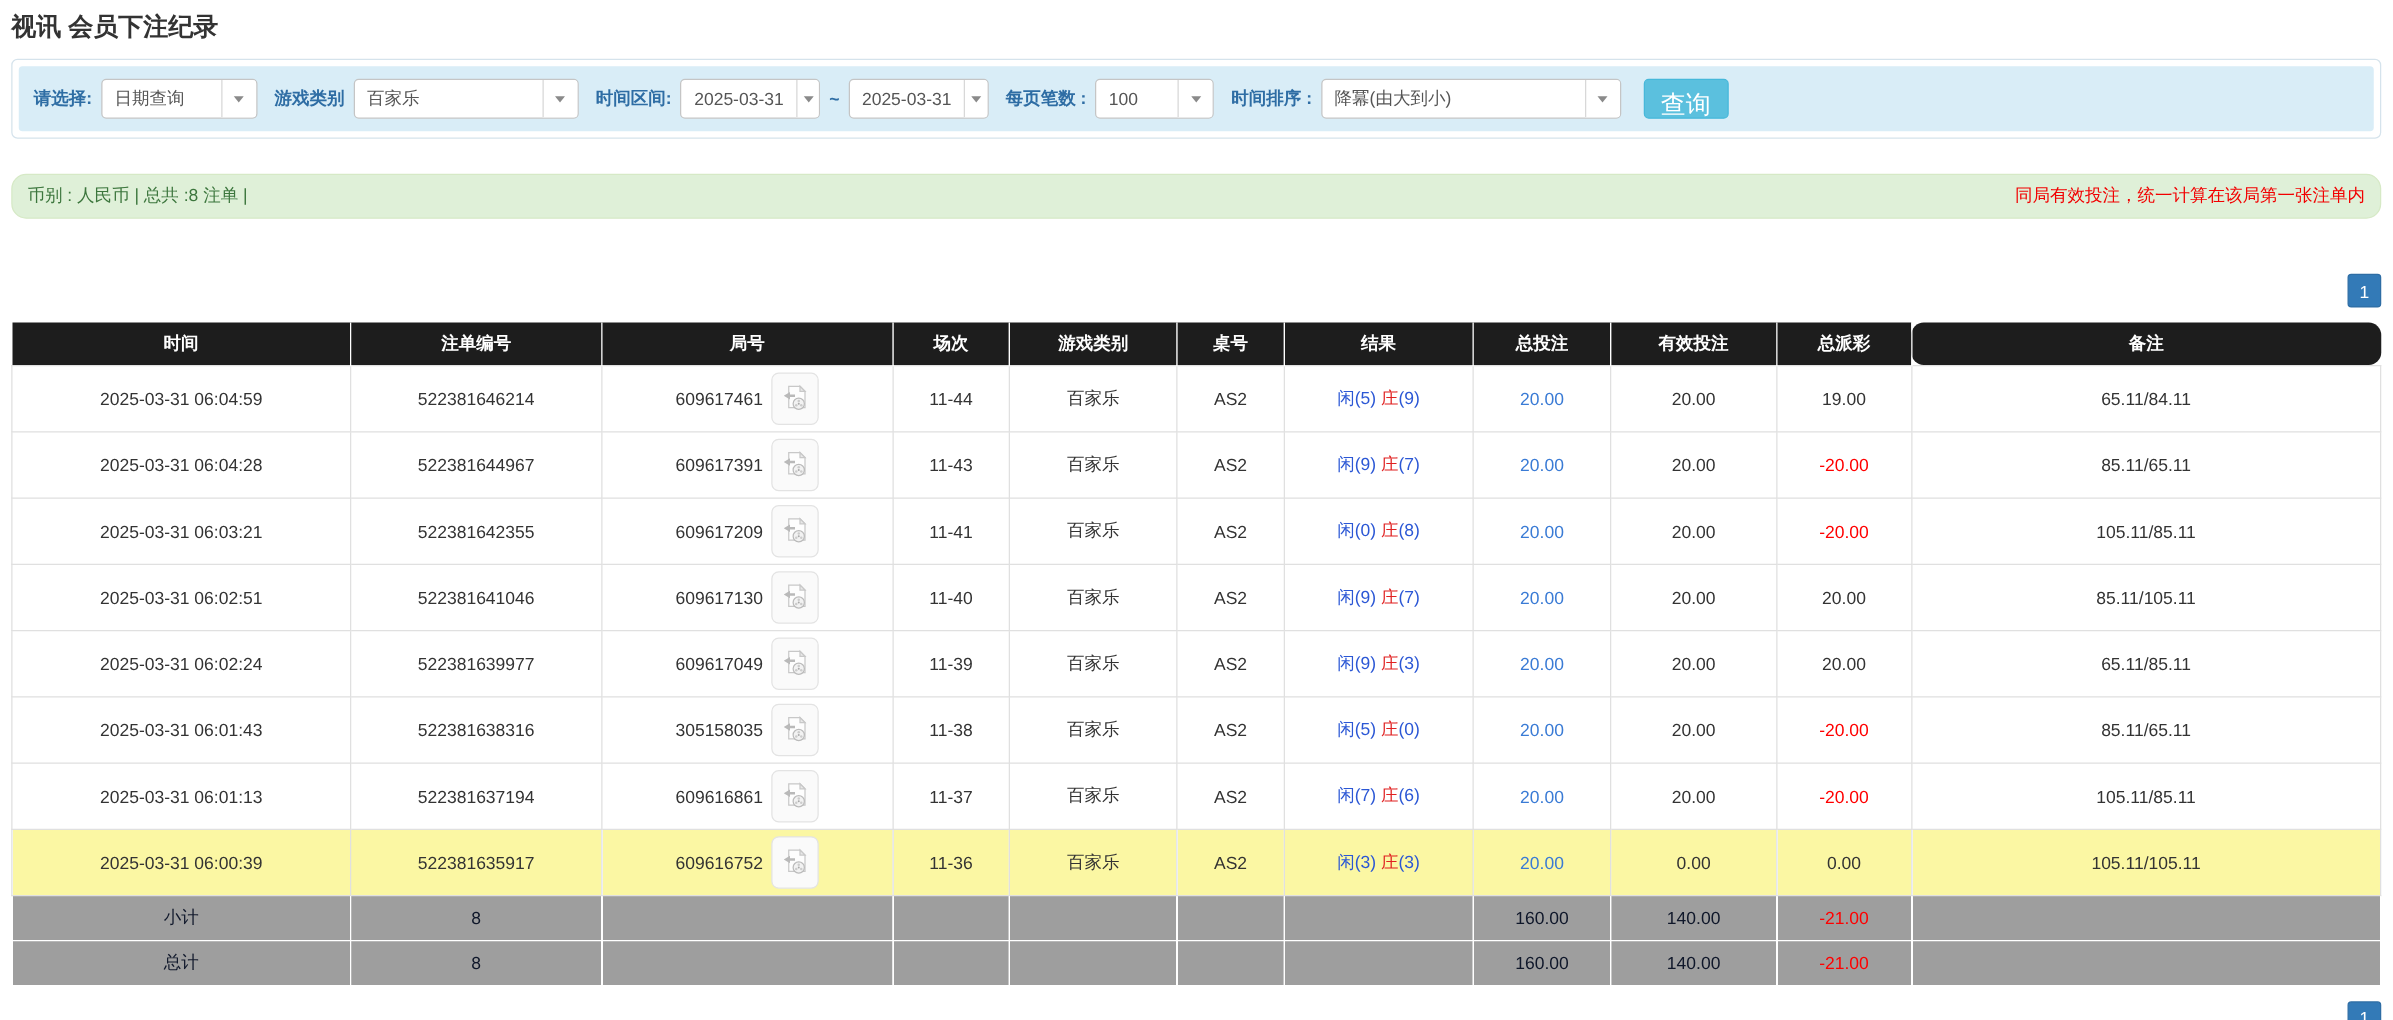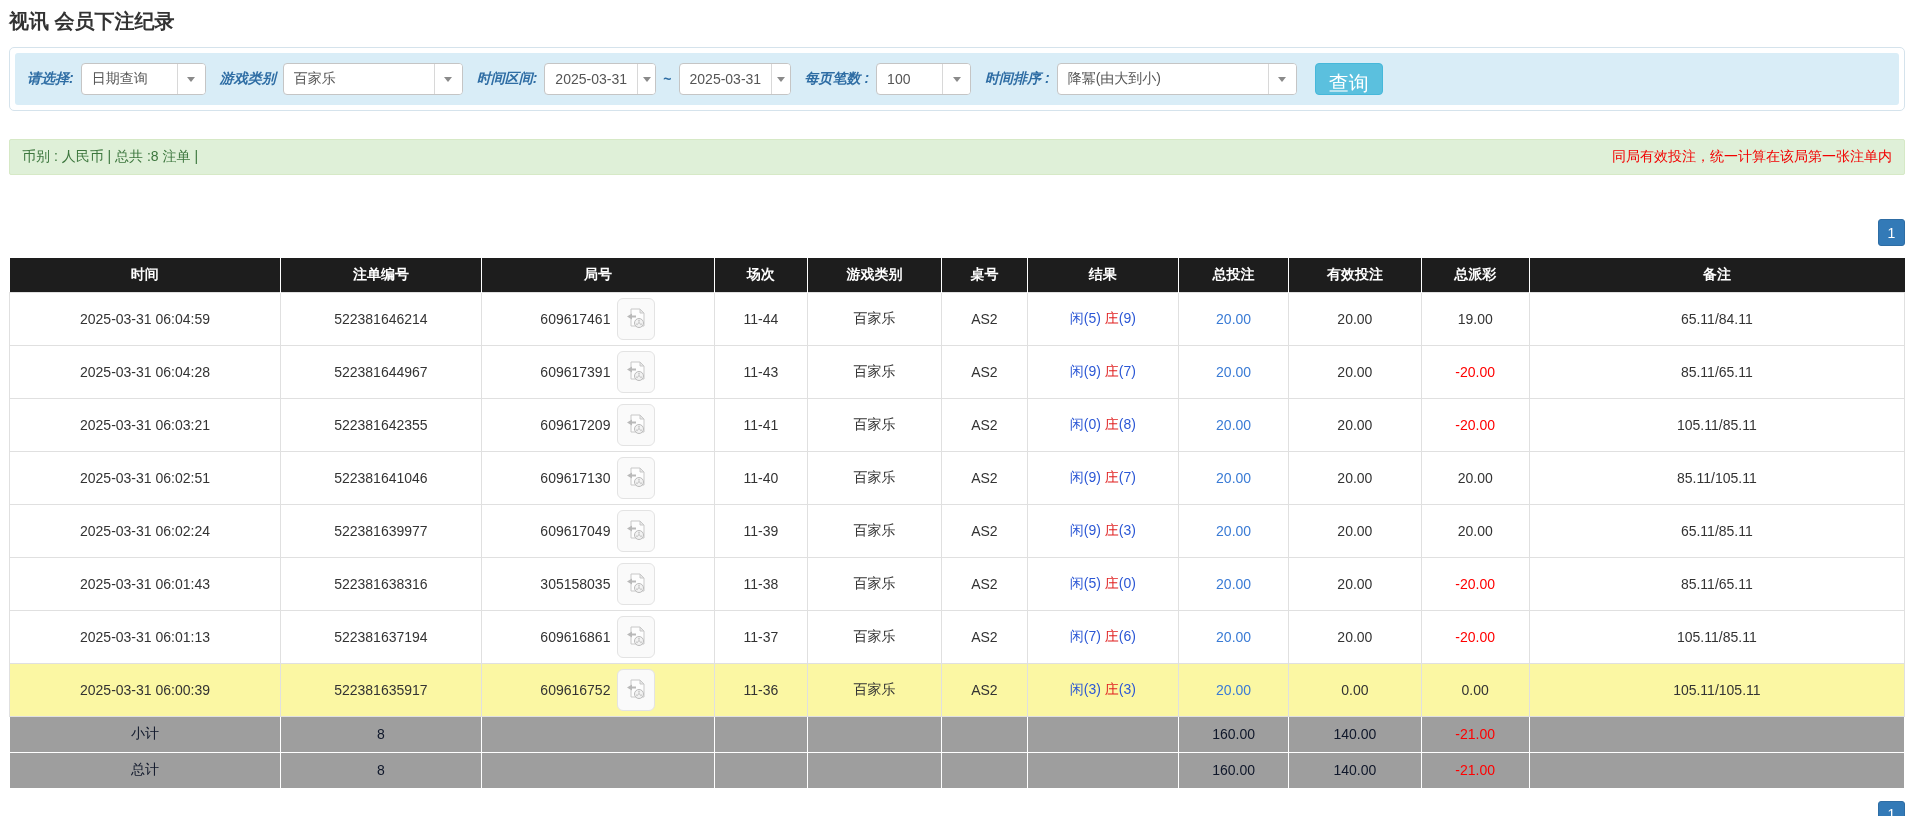--- a/index.html
+++ b/index.html
@@ -25,21 +25,21 @@
   }
   .filter-bar {
     background: var(--filter-bg, #d9edf7);
     border-radius: 3px;
     padding: 10px 12px;
     display: flex; align-items: center; gap: 8px;
   }
   .fgroup { display: flex; align-items: center; gap: 7px; margin-right: 6px; }
   .flabel {
     color: var(--filter-label, #2e6da4);
-    font-weight: 700; font-size: 14px; white-space: nowrap; font-style: italic;
+    font-weight: 700; font-size: 14px; white-space: nowrap;
   }
   .tilde { color: var(--filter-label, #2e6da4); font-weight: 700; font-size: 14px; }
   .combo {
     display: inline-flex; align-items: stretch;
     background: #fff; border: 1px solid #c5c5c5; border-radius: 4px;
     height: 32px; cursor: pointer; overflow: hidden;
   }
   .combo-value {
     flex: 1; display: flex; align-items: center;
     padding: 0 10px; font-size: 14px; color: #555; white-space: nowrap;
@@ -62,21 +62,21 @@
   .search-button {
     background: var(--search-btn, #5bc0de);
     border: 1px solid #46b8da; border-radius: 4px;
     color: #fff; font-size: 20px; padding: 6px 13px; height: 32px;
     cursor: pointer; margin-left: 4px;
   }
 
   
   .notice-bar {
     background: var(--notice-bg, #dff0d8);
-    border: 1px solid #d6e9c6; border-radius: 2px;
+    border: 1px solid #d6e9c6; border-radius: 12px;
     padding: 8px 12px; margin-bottom: 44px;
     display: flex; align-items: center; justify-content: space-between;
     font-size: 14px;
   }
   .notice-left { color: var(--notice-text, #3c763d); }
   .notice-right { color: var(--notice-warning, #f20000); }
 
   
   .pagination-top, .pagination-bottom {
     display: flex; justify-content: flex-end;
@@ -94,21 +94,21 @@
   
   table.records {
     width: 100%; border-collapse: collapse; table-layout: fixed;
   }
   .records thead th {
     background: var(--header-bg, #1d1d1d);
     color: #fff; font-size: 14px; font-weight: 700;
     height: 34px; border-right: 1px solid #fff;
     text-align: center;
   }
-  .records thead th:last-child { border-right: none; }
+  .records thead th:last-child { border-right: none; border-radius: 10px; }
   .records tbody td {
     height: 53px; background: #fff;
     border: 1px solid #e0e0e0;
     font-size: 14px; color: #333; text-align: center;
     overflow: hidden; white-space: nowrap;
   }
   .records tr.hl td { background: var(--highlight-yellow, #fbf7a3); }
   .records tr.summary td {
     height: 36px; background: var(--summary-bg, #9e9e9e);
     color: #0f172a; border: 1px solid #fff; font-size: 14px;

